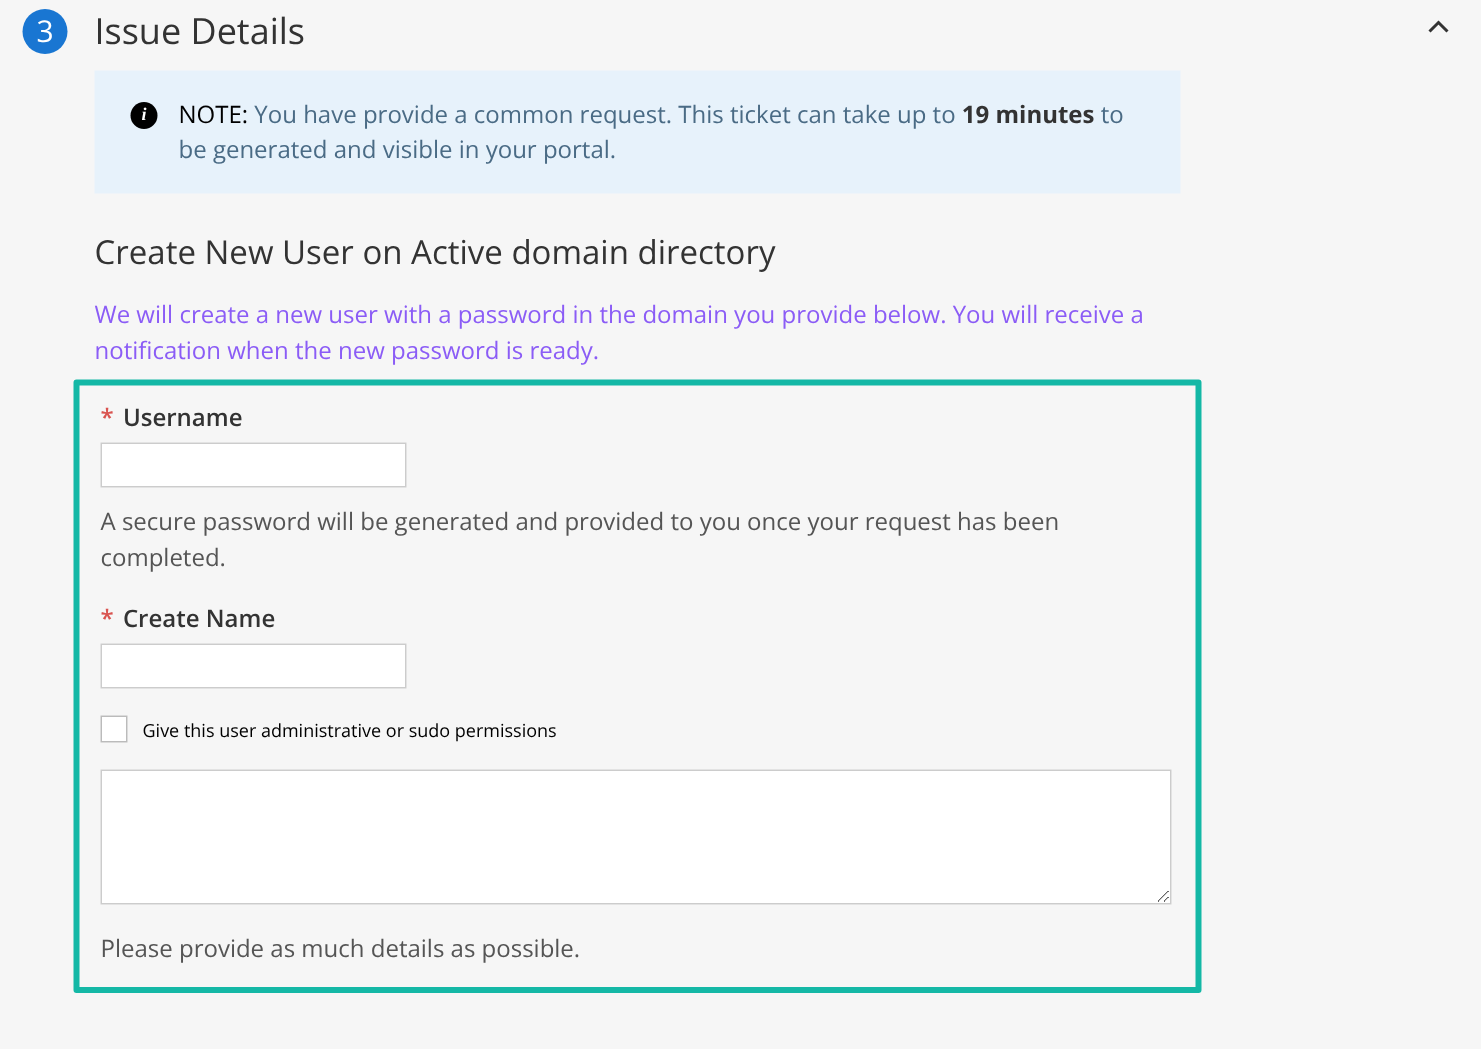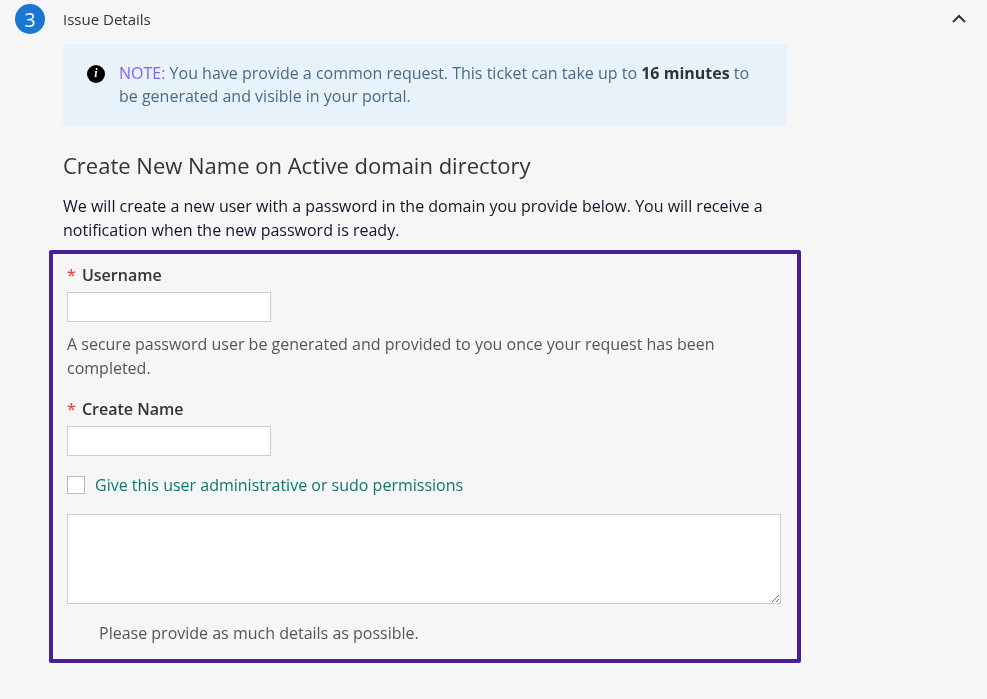--- a/index.html
+++ b/index.html
@@ -28,21 +28,21 @@
       background: #1976d2;
       color: #fff;
       font-size: 20px;
       display: flex;
       align-items: center;
       justify-content: center;
       margin-right: 18px;
       font-weight: 400;
     }
     .section-title {
-      font-size: 15px;
+      font-size: 24px;
       color: #333;
       font-weight: 400;
     }
     .collapse-caret {
       position: absolute;
       right: 20px;
       top: 8px;
       font-size: 18px;
       color: #333;
       cursor: pointer;
@@ -72,40 +72,40 @@
       font-weight: bold;
       display: flex;
       align-items: center;
       justify-content: center;
       flex-shrink: 0;
       margin-top: 3px;
       font-family: Georgia, serif;
       font-style: italic;
     }
     .note-text .note-label {
-      color: #8b5cf6;
+      color: #000000;
     }
     .note-text .note-bold {
       color: #333;
       font-weight: 700;
     }
     .form-heading {
       font-size: 22px;
       color: #333;
       font-weight: 400;
       margin-bottom: 14px;
     }
     .form-desc {
       font-size: 16px;
-      color: #0f172a;
+      color: #8b5cf6;
       line-height: 1.5;
       margin-bottom: 8px;
     }
     .highlight-box {
-      border: 4px solid #4c1d95;
+      border: 4px solid #14b8a6;
       border-radius: 2px;
       padding: 10px 16px 14px 14px;
       margin-left: -14px;
       margin-right: -14px;
     }
     .field-group {
       margin-bottom: 8px;
     }
     .field-label {
       font-size: 16px;
@@ -140,22 +140,22 @@
       margin: 18px 0 18px 0;
     }
     .checkbox {
       width: 18px;
       height: 18px;
       border: 1px solid #bbb;
       background: #fff;
       cursor: pointer;
     }
     .checkbox-label {
-      font-size: 16px;
-      color: #0f766e;
+      font-size: 12px;
+      color: #000000;
     }
     .textarea-input {
       width: 100%;
       height: 90px;
       border: 1px solid #ccc;
       background: #fff;
       resize: both;
       padding: 6px;
       font-family: inherit;
       font-size: 14px;
@@ -171,43 +171,43 @@
     <svg width="16" height="16" viewBox="0 0 16 16">
         <path d="M2 11 L8 5 L14 11" stroke="#333" stroke-width="2" fill="none"></path>
       </svg>
   </div>
 </div>
 
 <div class="content">
   <div class="note-box">
     <div class="info-icon">i</div>
     <div class="note-text">
-      <span class="note-label">NOTE:</span><span> You have provide a common request. This ticket can take up to </span><span class="note-bold">16 minutes</span><span> to be generated and visible in your portal.</span>
+      <span class="note-label">NOTE:</span><span> You have provide a common request. This ticket can take up to </span><span class="note-bold">19 minutes</span><span> to be generated and visible in your portal.</span>
     </div>
   </div>
 
-  <div class="form-heading">Create New Name on Active domain directory</div>
+  <div class="form-heading">Create New User on Active domain directory</div>
   <div class="form-desc">We will create a new user with a password in the domain you provide below. You will receive a notification when the new password is ready.</div>
 
   <div class="highlight-box">
     <div class="field-group">
       <label class="field-label"><span class="required">*</span> <span>Username</span></label>
       <input type="text" class="text-input" style="">
     </div>
-    <div class="help-text">A secure password user be generated and provided to you once your request has been completed.</div>
+    <div class="help-text">A secure password will be generated and provided to you once your request has been completed.</div>
 
     <div class="field-group">
       <label class="field-label"><span class="required">*</span> <span>Create Name</span></label>
       <input type="text" class="text-input" style="">
     </div>
 
     <div class="checkbox-row">
       <div class="checkbox"></div>
       <span class="checkbox-label">Give this user administrative or sudo permissions</span>
     </div>
 
     <div class="field-group">
       <textarea class="textarea-input" style=""></textarea>
     </div>
-    <div class="help-text" style="margin-top:12px; margin-bottom:0;margin-left:32px;">Please provide as much details as possible.</div>
+    <div class="help-text" style="margin-top:12px; margin-bottom:0;">Please provide as much details as possible.</div>
   </div>
 
 </div>
 
 </body></html>

